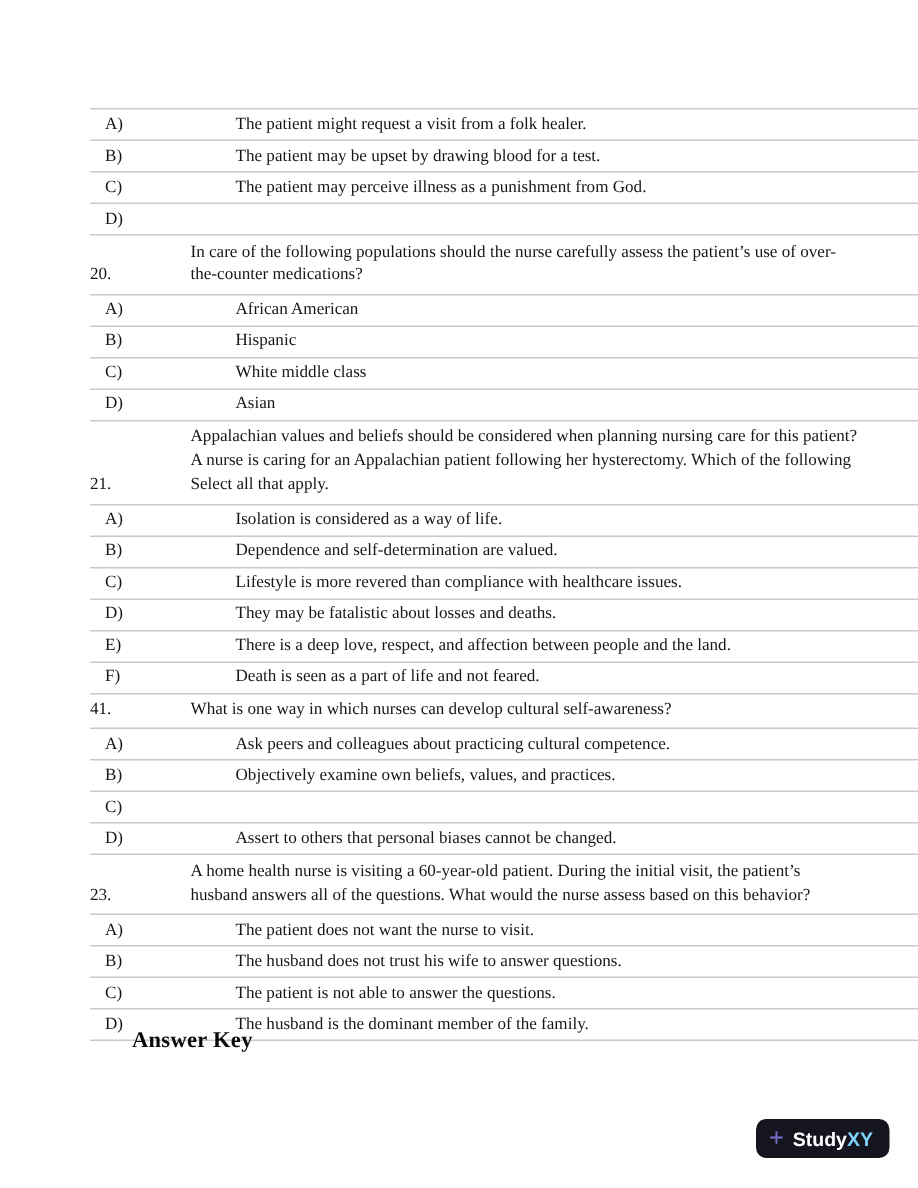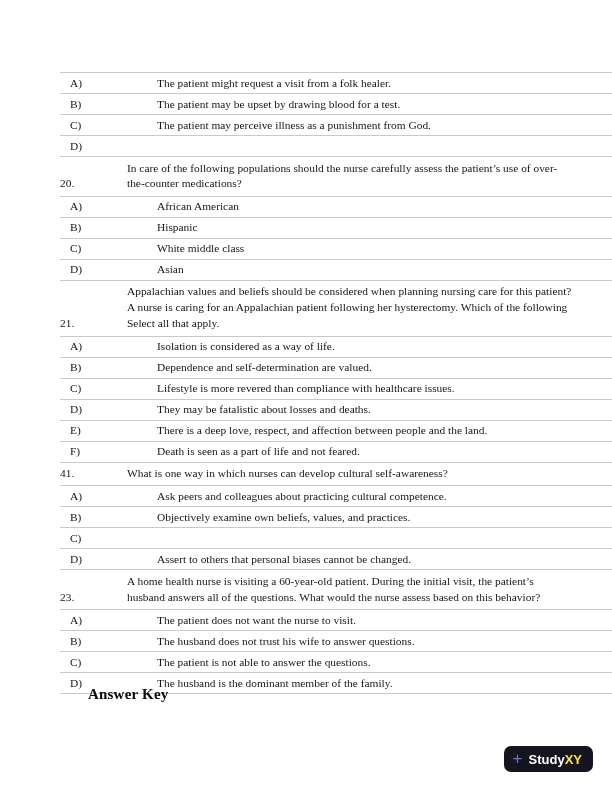--- a/index.html
+++ b/index.html
@@ -94,21 +94,21 @@
     line-height: 1;
     transform: translateY(-1px);
   }
   .logo-text {
     font-size: 13px;
     font-weight: bold;
     line-height: 1;
     white-space: nowrap;
   }
   .logo-text .primary { color: #ffffff; }
-  .logo-text .accent  { color: #fde047; }
+  .logo-text .accent  { color: #7dd3fc; }
 </style>
 </head>
 <body>
 
 <div class="page">
 
   <div class="quiz-table">
       <div class="row opt-row">
         <div class="col1">A)</div>
         <div class="col2">The patient might request a visit from a folk healer.</div>

